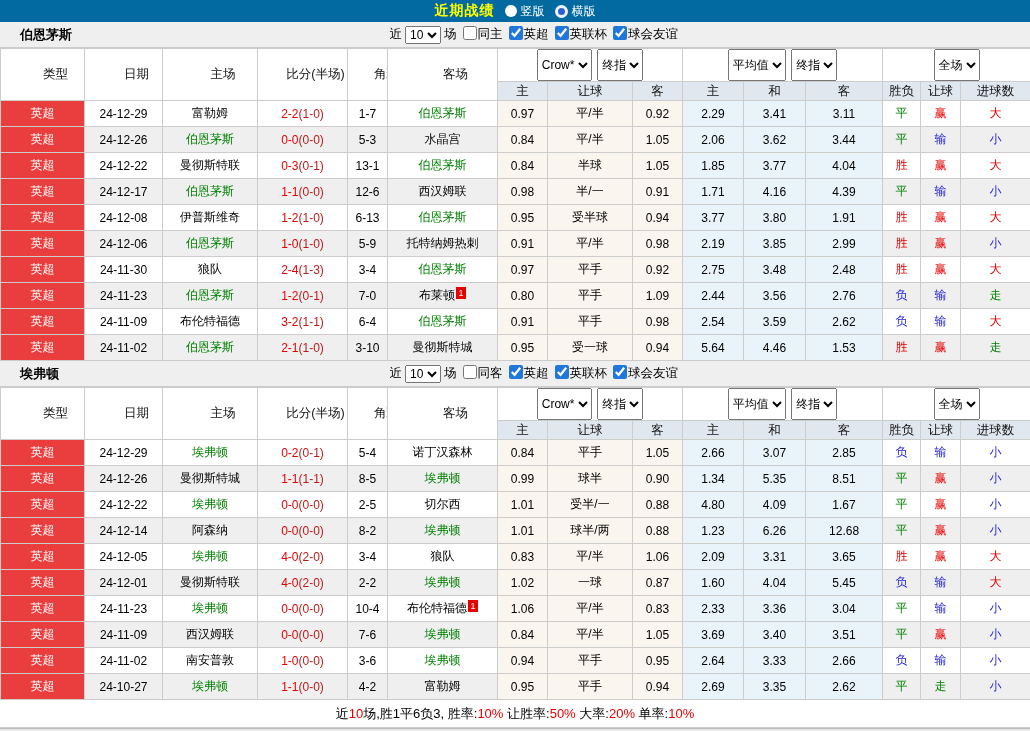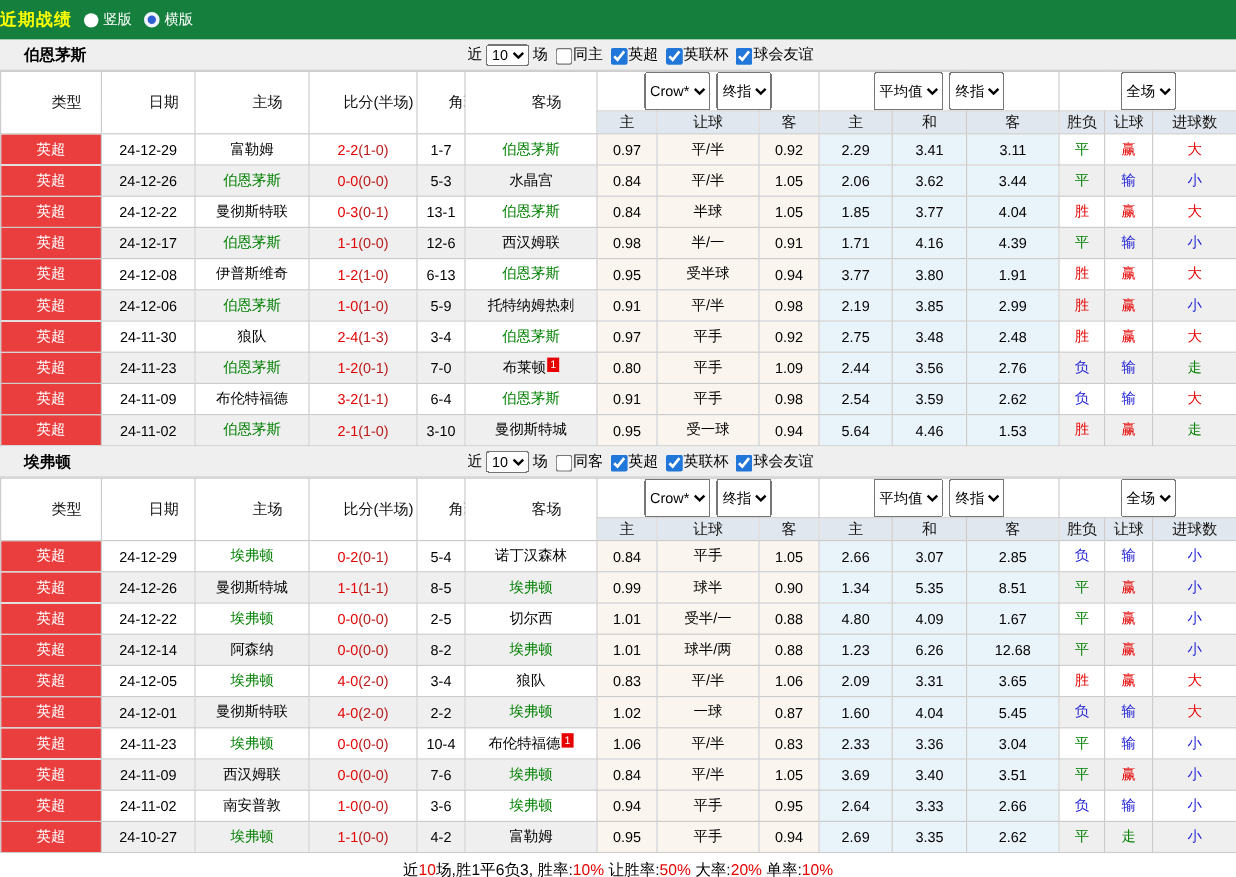--- a/index.html
+++ b/index.html
@@ -7,37 +7,37 @@
   body {
     font-family: "Liberation Sans", "DejaVu Sans", sans-serif;
     background:#E9E9E9;
     color:#222;
     font-size:12px;
   }
   .page { width:1030px; background:#fff; border-bottom:1px solid #BBB; }
 
   
   .titlebar {
-    height:33px; background:#15803d; display:flex; align-items:center; 
+    height:22px; background:#0369a1; display:flex; align-items:center; justify-content:center;
     gap:10px;
   }
   .titlebar .main-title { color:#FFFF00; font-weight:bold; font-size:14px; letter-spacing:1px; }
   .radio-opt { display:inline-flex; align-items:center; gap:4px; color:#fff; font-size:12px; cursor:pointer; }
   .radio-dot { width:12px; height:12px; border-radius:50%; background:#fff; display:inline-block; }
   .radio-ring { width:13px; height:13px; border-radius:50%; border:3px solid #EFF4FF; background:#2E5FD0; display:inline-block; }
 
   
   .section-bar {
     height:26px; background:#EFEFEF; display:flex; align-items:center;
     border-bottom:1px solid #CCC; position:relative;
   }
   .team-name { font-weight:bold; font-size:13px; color:#000; padding-left:20px; }
   .filters { position:absolute; right:352px; display:flex; align-items:center; gap:3px; font-size:12.5px; color:#000; }
   .filters select { font-size:12px; height:18px; }
-  .chk { display:inline-flex; align-items:flex-end; cursor:pointer; }
+  .chk { display:inline-flex; align-items:flex-start; cursor:pointer; }
   .chk input { width:14px; height:14px; accent-color:#2176D9; margin:0 1px 0 3px; }
 
   
   table { border-collapse:collapse; table-layout:fixed; width:1030px; }
   th, td { border:1px solid #CCC; text-align:center; overflow:hidden; white-space:nowrap; }
   thead th { background:#E1E7EE; font-weight:normal; color:#111; font-size:12.5px; }
   thead tr.selrow th { height:21px; background:#FFF; }
   thead tr.lblrow th { height:19px; }
   thead th.span2 { height:40px; background:#E1E7EE;padding-left:26px; }
   .hsel { font-size:12px; height:32px; margin:0 1px; }

